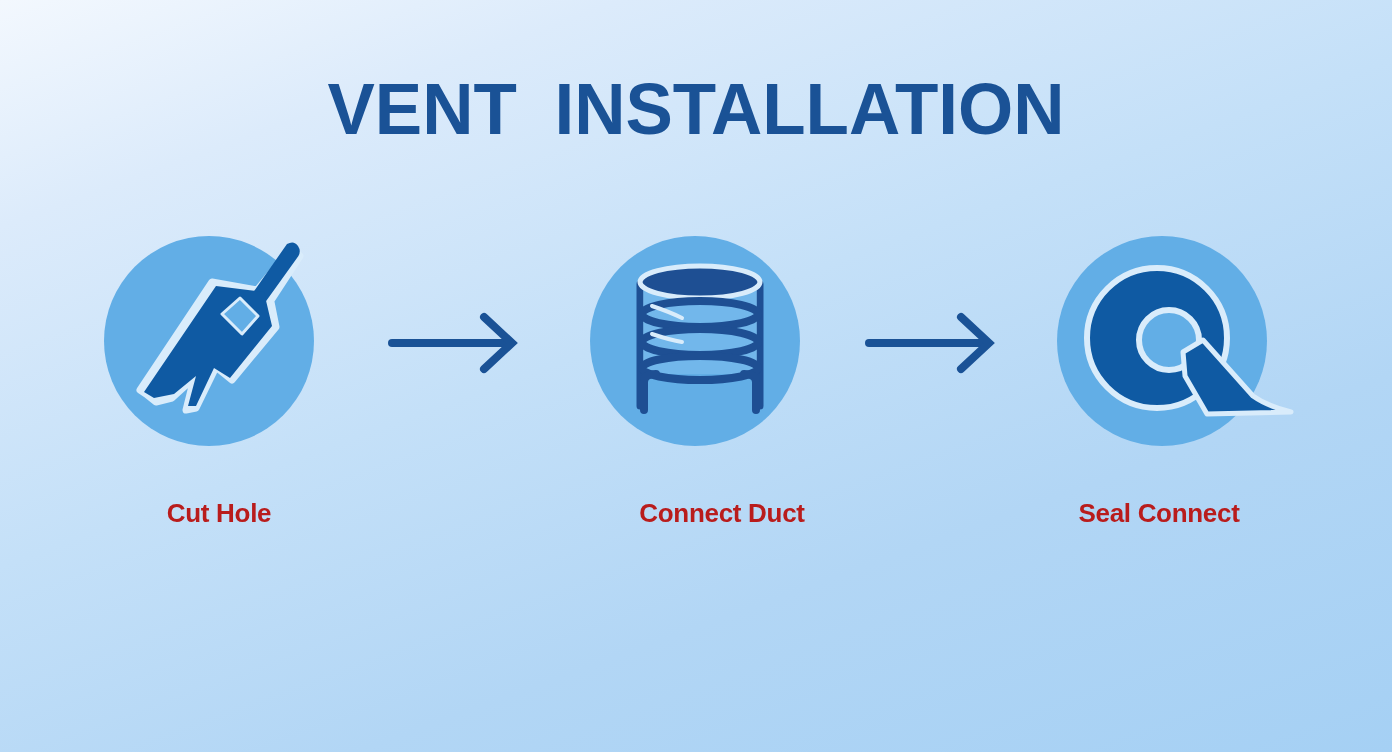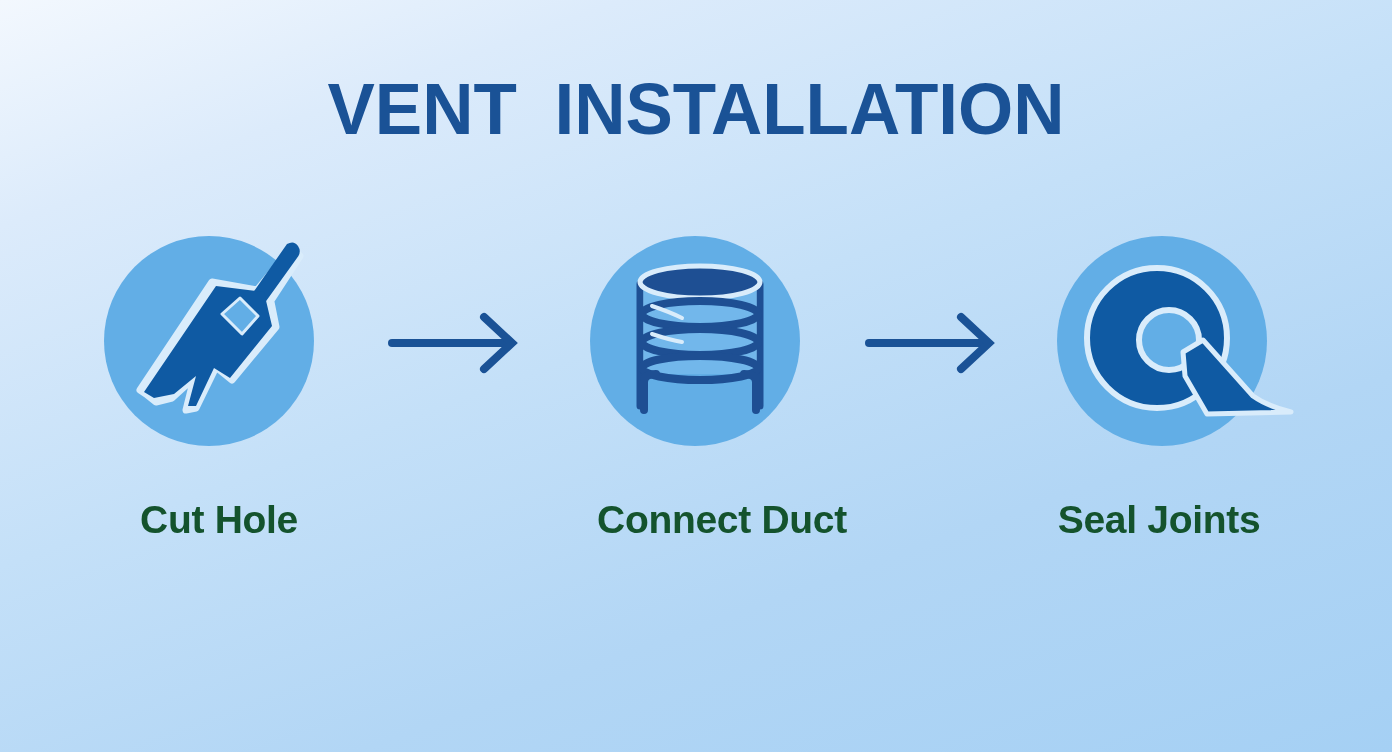--- a/index.html
+++ b/index.html
@@ -50,22 +50,22 @@
       overflow: visible;
     }
     .arrow {
       position: absolute;
       top: 308px;
     }
     .label {
       position: absolute;
       top: 498px;
       font-weight: bold;
-      font-size: 39px;
-      color: #14532d;
+      font-size: 26px;
+      color: #b91c1c;
       text-align: center;
       white-space: nowrap;
       letter-spacing: -0.3px;
     }
   </style>
 </head>
 <body>
 
 <div>
 
@@ -125,15 +125,15 @@
       <circle cx="100" cy="102" r="70" fill="#0f5aa3" stroke="#d9ecfb" stroke-width="6"></circle>
 
       <circle cx="112" cy="104" r="30" fill="#62aee6" stroke="#d9ecfb" stroke-width="6"></circle>
 
       <path d="M126 116 L146 104 L196 160 Q210 170 234 176 L150 178 L128 140 Z" fill="#0f5aa3" stroke="#d9ecfb" stroke-width="5" stroke-linejoin="round"></path>
     </svg>
   </div>
 
   <div class="label" style="left:109px; width:220px;">Cut Hole</div>
   <div class="label" style="left:564px; width:316px;">Connect Duct</div>
-  <div class="label" style="left:1030px; width:258px;">Seal Joints</div>
+  <div class="label" style="left:1030px; width:258px;">Seal Connect</div>
 
 </div>
 
 </body></html>

